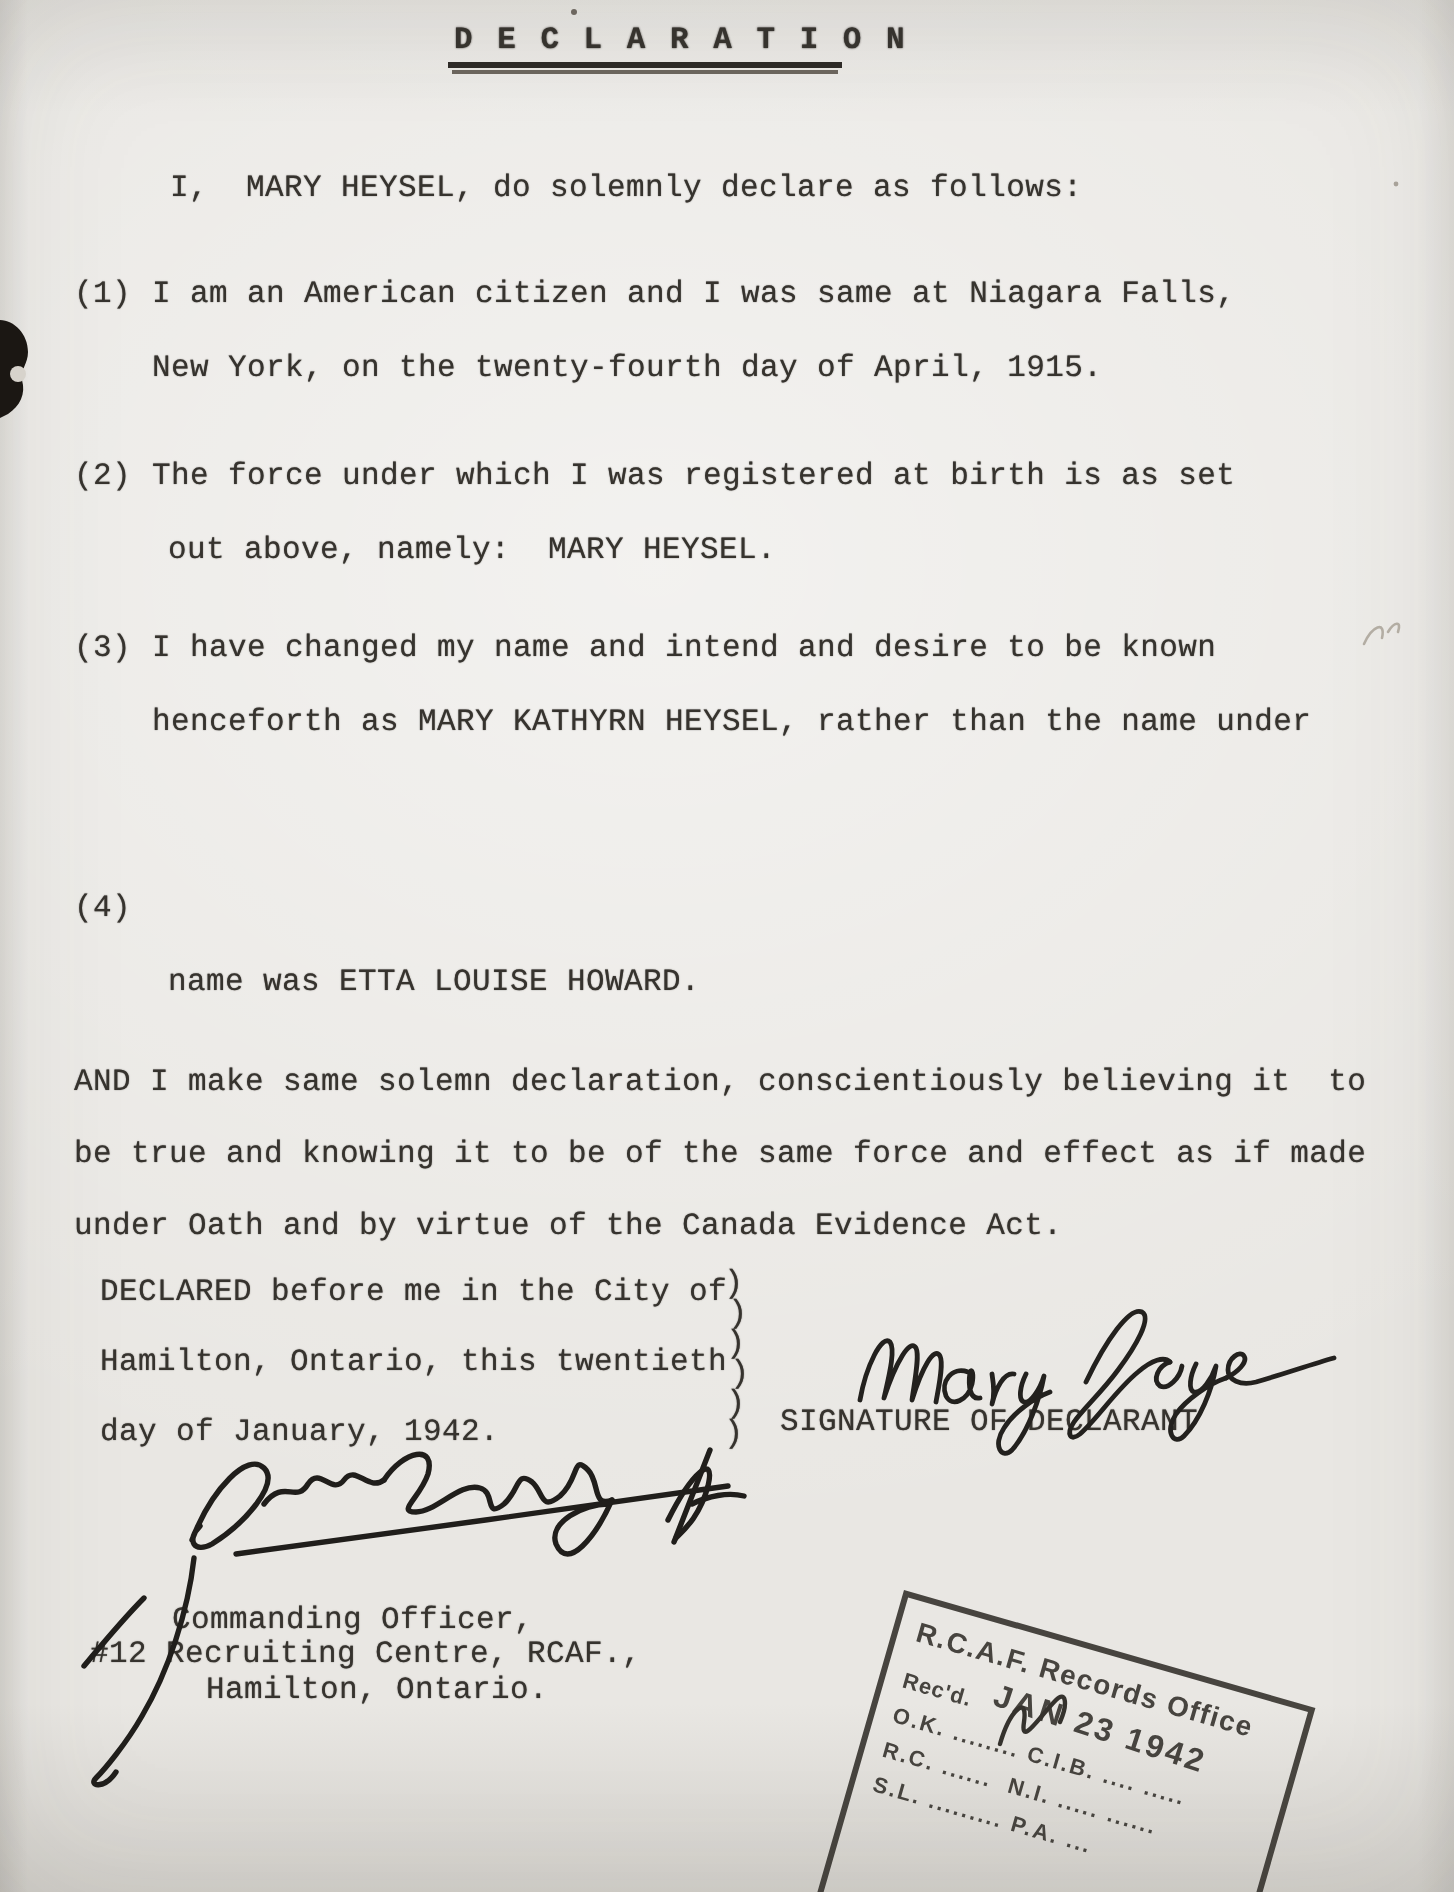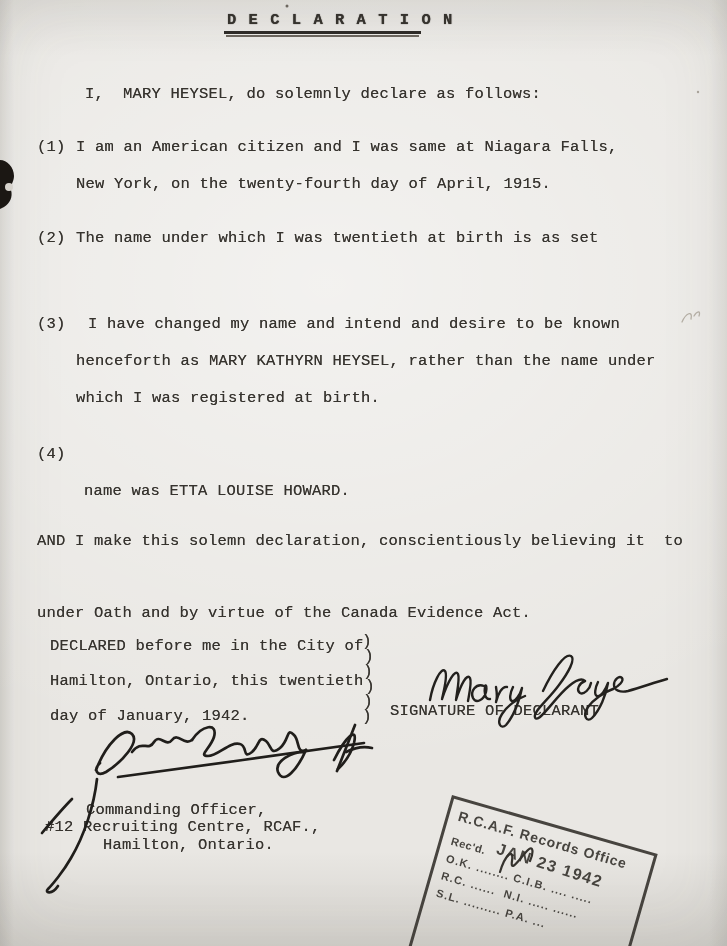--- a/index.html
+++ b/index.html
@@ -72,31 +72,32 @@
   <div class="rule" style="left:224px;top:31px;width:197px;height:2.5px;"></div>
   <div class="rule2" style="left:226px;top:35px;width:193px;height:1.5px;"></div>
 
   <div class="tl" style="left:85px;top:86px;">I,  MARY HEYSEL, do solemnly declare as follows:</div>
 
   <div class="tl" style="left:37px;top:139px;">(1)</div>
   <div class="tl" style="left:76px;top:139px;">I am an American citizen and I was same at Niagara Falls,</div>
   <div class="tl" style="left:76px;top:176px;">New York, on the twenty-fourth day of April, 1915.</div>
 
   <div class="tl" style="left:37px;top:230px;">(2)</div>
-  <div class="tl" style="left:76px;top:230px;">The name under which I was twentieth at birth is as set</div>
+  <div class="tl" style="left:76px;top:230px;">The force under which I was registered at birth is as set</div>
+  <div class="tl" style="left:84px;top:267px;">out above, namely:  MARY HEYSEL.</div>
 
   <div class="tl" style="left:37px;top:316px;">(3)</div>
-  <div class="tl" style="left:76px;top:316px;margin-left:12px;">I have changed my name and intend and desire to be known</div>
+  <div class="tl" style="left:76px;top:316px;">I have changed my name and intend and desire to be known</div>
   <div class="tl" style="left:76px;top:353px;">henceforth as MARY KATHYRN HEYSEL, rather than the name under</div>
-  <div class="tl" style="left:76px;top:390px;">which I was registered at birth.</div>
 
   <div class="tl" style="left:37px;top:446px;">(4)</div>
   <div class="tl" style="left:84px;top:483px;">name was ETTA LOUISE HOWARD.</div>
 
-  <div class="tl" style="left:37px;top:533px;">AND I make this solemn declaration, conscientiously believing it  to</div>
+  <div class="tl" style="left:37px;top:533px;">AND I make same solemn declaration, conscientiously believing it  to</div>
+  <div class="tl" style="left:37px;top:569px;">be true and knowing it to be of the same force and effect as if made</div>
   <div class="tl" style="left:37px;top:605px;">under Oath and by virtue of the Canada Evidence Act.</div>
 
   <div class="tl" style="left:50px;top:638px;">DECLARED before me in the City of</div>
   <div class="tl" style="left:50px;top:673px;">Hamilton, Ontario, this twentieth</div>
   <div class="tl" style="left:50px;top:708px;">day of January, 1942.</div>
 
   <div class="tl paren" style="left:362px;top:634px;">)</div>
   <div class="tl paren" style="left:364px;top:649px;">)</div>
   <div class="tl paren" style="left:363px;top:664px;">)</div>
   <div class="tl paren" style="left:365px;top:679px;">)</div>

